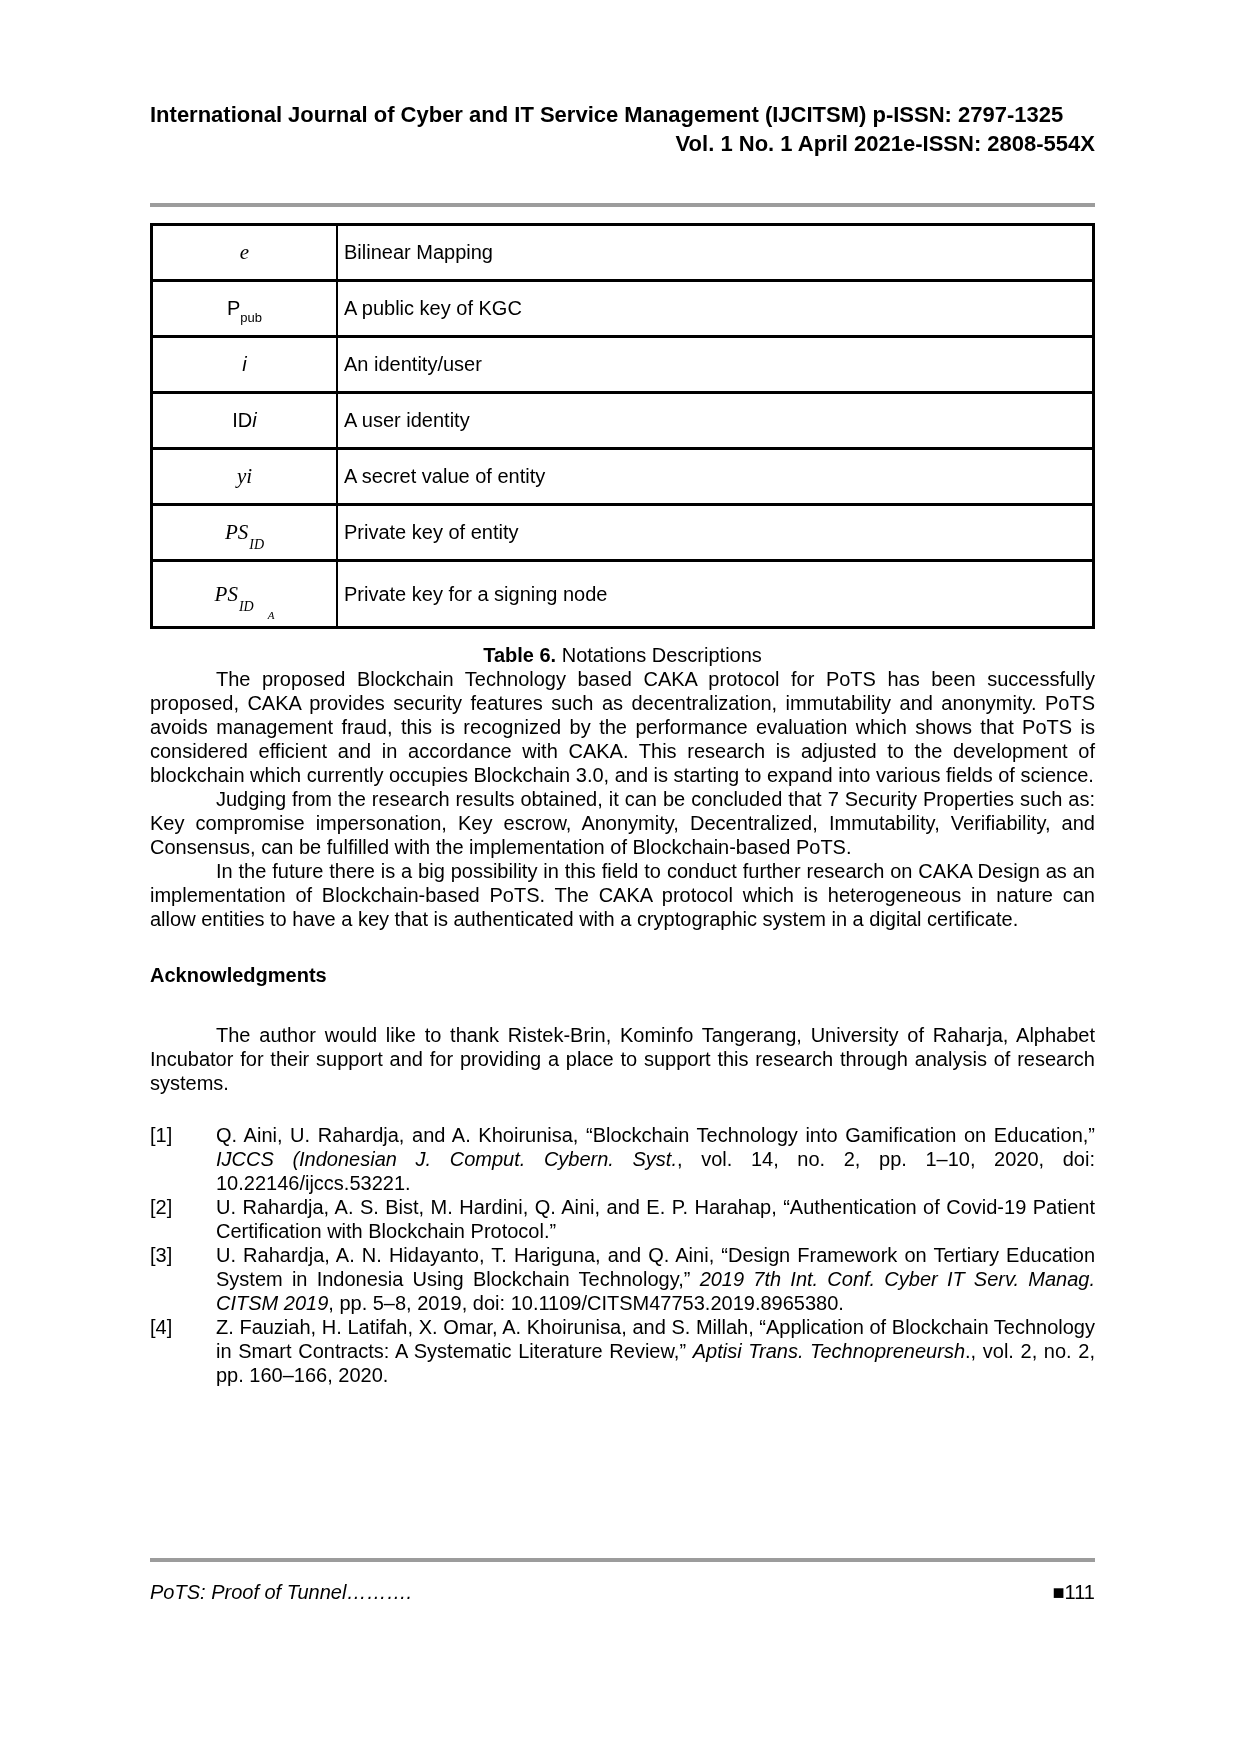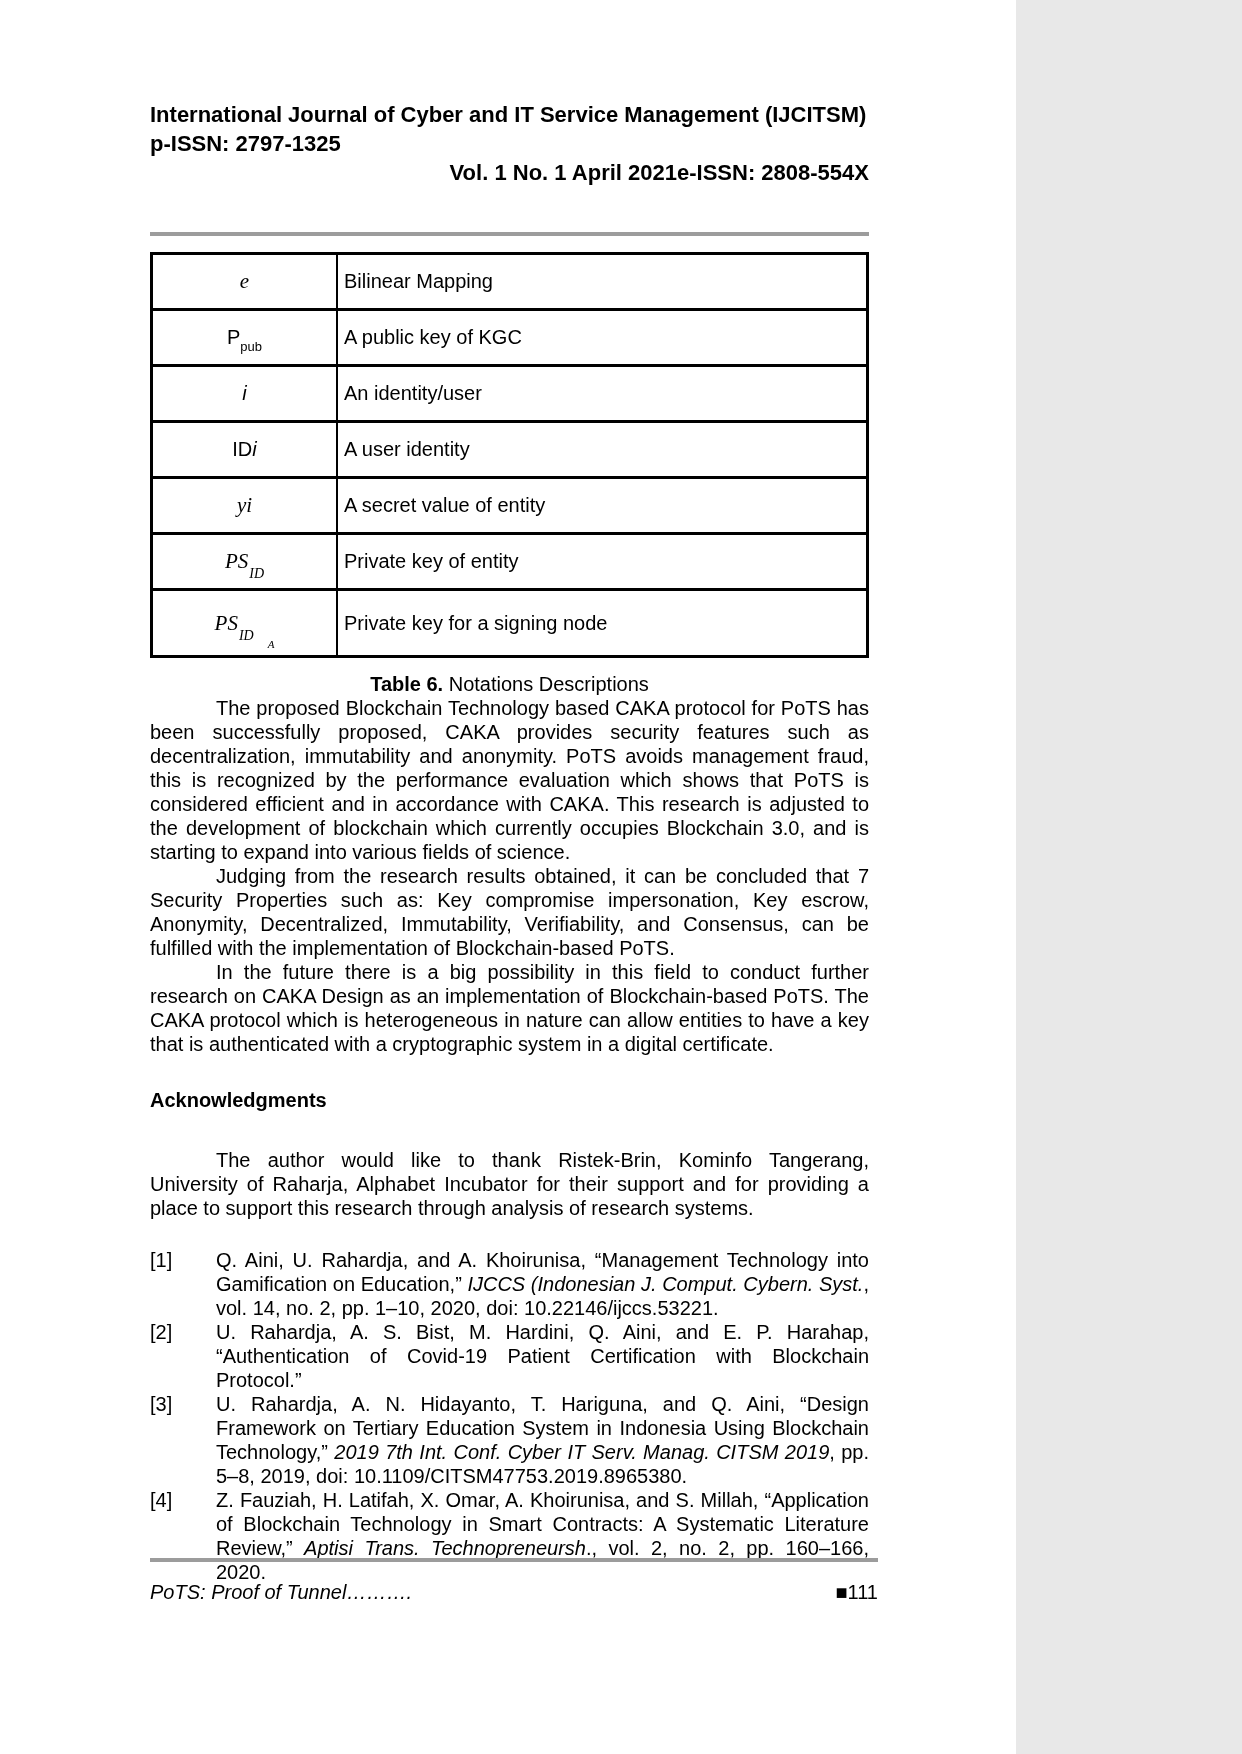--- a/index.html
+++ b/index.html
@@ -1,17 +1,17 @@
 <!DOCTYPE html>
 <html><head>
 <meta charset="utf-8">
 <style>
   html,body{margin:0;padding:0;background:#e8e8e8;}
   .page{
-    width:1016px;height:1754px;background:#ffffff;position:relative;
+    width:1242px;height:1754px;background:#ffffff;position:relative;
     font-family:"Liberation Sans",sans-serif;color:#000;overflow:hidden;
     box-sizing:border-box;padding:100px 147px 0 150px;
   }
   
   .jheader{font-weight:bold;font-size:22px;line-height:29px;}
   .jheader .row2{display:flex;justify-content:flex-end;}
   .rule{height:4px;background:#9c9c9c;border:0;margin:45px 0 0 0;}
   
   .notations-table{border-collapse:collapse;width:100%;margin-top:16px;table-layout:fixed;}
   .notations-table td{border-top:3px solid #000;border-bottom:3px solid #000;height:51px;font-size:20px;vertical-align:middle;}
@@ -31,21 +31,21 @@
   .section-heading{margin-top:40px;font-size:20px;line-height:24px;font-weight:bold;}
   .section-heading .num{display:inline-block;width:38px;}
   .para{font-size:20px;line-height:24px;text-align:justify;text-indent:66px;margin:0;}
   .subheading{margin-top:32px;font-size:20px;line-height:24px;font-weight:bold;}
   .ack-para{margin-top:36px;}
   
   .bib-list{margin-top:28px;}
   .bib-entry{position:relative;padding-left:66px;font-size:20px;line-height:24px;text-align:justify;}
   .bib-num{position:absolute;left:0;top:0;}
   
-  .footer{position:absolute;left:150px;right:138px;top:1558px;}
+  .footer{position:absolute;left:150px;right:147px;top:1558px;}
   .footer-row{display:flex;justify-content:space-between;margin-top:18px;font-size:20px;line-height:24px;}
   .footer-left{font-style:italic;}
 </style>
 </head>
 <body>
 
 <div class="page">
 
   <div class="jheader">
     <div>International Journal of Cyber and IT Service Management (IJCITSM) p-ISSN: 2797-1325</div>
@@ -107,21 +107,21 @@
   <p class="para">In the future there is a big possibility in this field to conduct further research on CAKA Design as an implementation of Blockchain-based PoTS. The CAKA protocol which is heterogeneous in nature can allow entities to have a key that is authenticated with a cryptographic system in a digital certificate.</p>
 
   <div class="subheading">Acknowledgments</div>
   <p class="para ack-para">The author would like to thank Ristek-Brin, Kominfo Tangerang, University of Raharja, Alphabet Incubator for their support and for providing a place to support this research through analysis of research systems.</p>
 
 
   <div class="bib-list">
 
       <div class="bib-entry">
         <span class="bib-num">[1]</span>
-        <span><span class="seg-plain">Q. Aini, U. Rahardja, and A. Khoirunisa, “Management Technology into Gamification on Education,” </span><span class="seg-i">IJCCS (Indonesian J. Comput. Cybern. Syst.</span><span class="seg-plain">, vol. 14, no. 2, pp. 1–10, 2020, doi: 10.22146/ijccs.53221.</span></span>
+        <span><span class="seg-plain">Q. Aini, U. Rahardja, and A. Khoirunisa, “Blockchain Technology into Gamification on Education,” </span><span class="seg-i">IJCCS (Indonesian J. Comput. Cybern. Syst.</span><span class="seg-plain">, vol. 14, no. 2, pp. 1–10, 2020, doi: 10.22146/ijccs.53221.</span></span>
       </div>
 
       <div class="bib-entry">
         <span class="bib-num">[2]</span>
         <span><span class="seg-plain">U. Rahardja, A. S. Bist, M. Hardini, Q. Aini, and E. P. Harahap, “Authentication of Covid-19 Patient Certification with Blockchain Protocol.”</span></span>
       </div>
 
       <div class="bib-entry">
         <span class="bib-num">[3]</span>
         <span><span class="seg-plain">U. Rahardja, A. N. Hidayanto, T. Hariguna, and Q. Aini, “Design Framework on Tertiary Education System in Indonesia Using Blockchain Technology,” </span><span class="seg-i">2019 7th Int. Conf. Cyber IT Serv. Manag. CITSM 2019</span><span class="seg-plain">, pp. 5–8, 2019, doi: 10.1109/CITSM47753.2019.8965380.</span></span>

